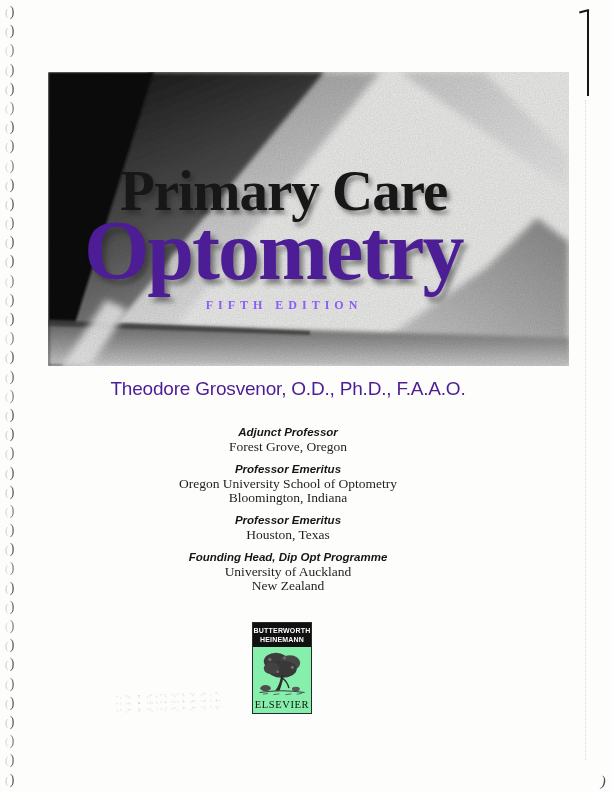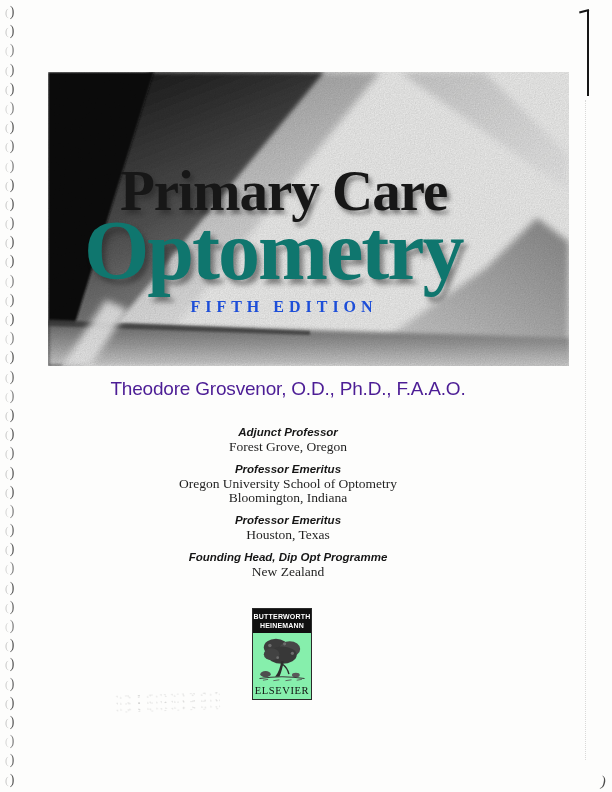--- a/index.html
+++ b/index.html
@@ -41,26 +41,26 @@
   
   .banner{position:absolute;left:48px;top:72px;width:521px;height:294px;z-index:2;border-radius:23px;}
   .banner svg.art{position:absolute;left:0;top:0;}
   .title1{
     position:absolute;left:72px;top:86px;font-size:57px;font-weight:600;
     letter-spacing:-1px;color:#171717;white-space:nowrap;
     text-shadow:3px 4px 4px rgba(35,35,35,.5);
   }
   .title2{
     position:absolute;left:36px;top:130px;font-size:84px;font-weight:600;
-    letter-spacing:-2px;color:#0f766e;white-space:nowrap;
+    letter-spacing:-2px;color:#4c1d95;white-space:nowrap;
     text-shadow:4px 5px 5px rgba(35,35,35,.5);
   }
   .edition{
     position:absolute;left:86px;top:226px;width:300px;text-align:center;
-    font-size:16px;font-weight:700;letter-spacing:5px;color:#1d4ed8;white-space:nowrap;
+    font-size:12px;font-weight:700;letter-spacing:5px;color:#8b5cf6;white-space:nowrap;
   }
 
   
   .content{position:absolute;left:0;top:378px;width:576px;text-align:center;z-index:2;}
   .author{
     font-family:"Liberation Sans",sans-serif;font-size:19px;letter-spacing:-.2px;
     color:#4c1d95;margin-bottom:25px;
   }
   .aff-block{margin-bottom:8px;}
   .aff-role{
@@ -213,20 +213,21 @@
         <div class="aff-role">Professor Emeritus</div>
         <div class="aff-line">Oregon University School of Optometry</div>
         <div class="aff-line">Bloomington, Indiana</div>
       </div>
       <div class="aff-block">
         <div class="aff-role">Professor Emeritus</div>
         <div class="aff-line">Houston, Texas</div>
       </div>
       <div class="aff-block last">
         <div class="aff-role">Founding Head, Dip Opt Programme</div>
+        <div class="aff-line">University of Auckland</div>
         <div class="aff-line">New Zealand</div>
       </div>
     </div>
 
     <div class="pub">
       <div class="imprint">
         <div>BUTTERWORTH</div>
         <div>HEINEMANN</div>
       </div>
       <div class="tree">

